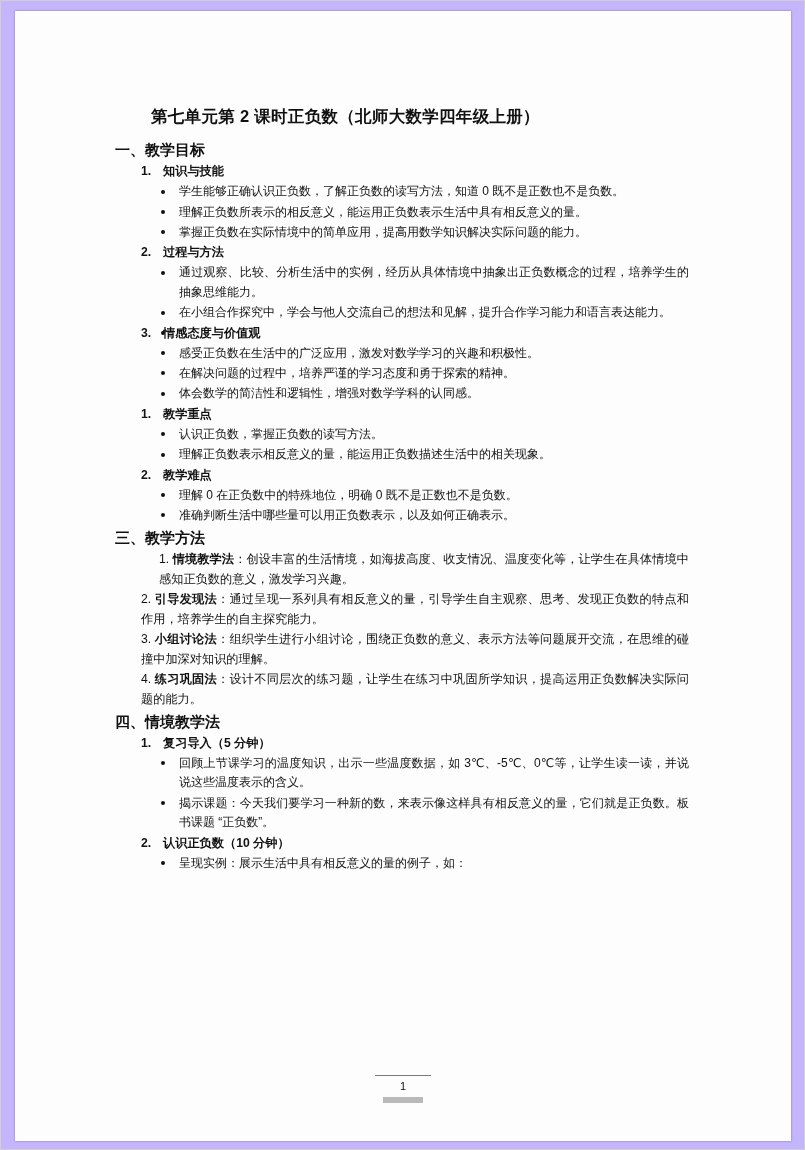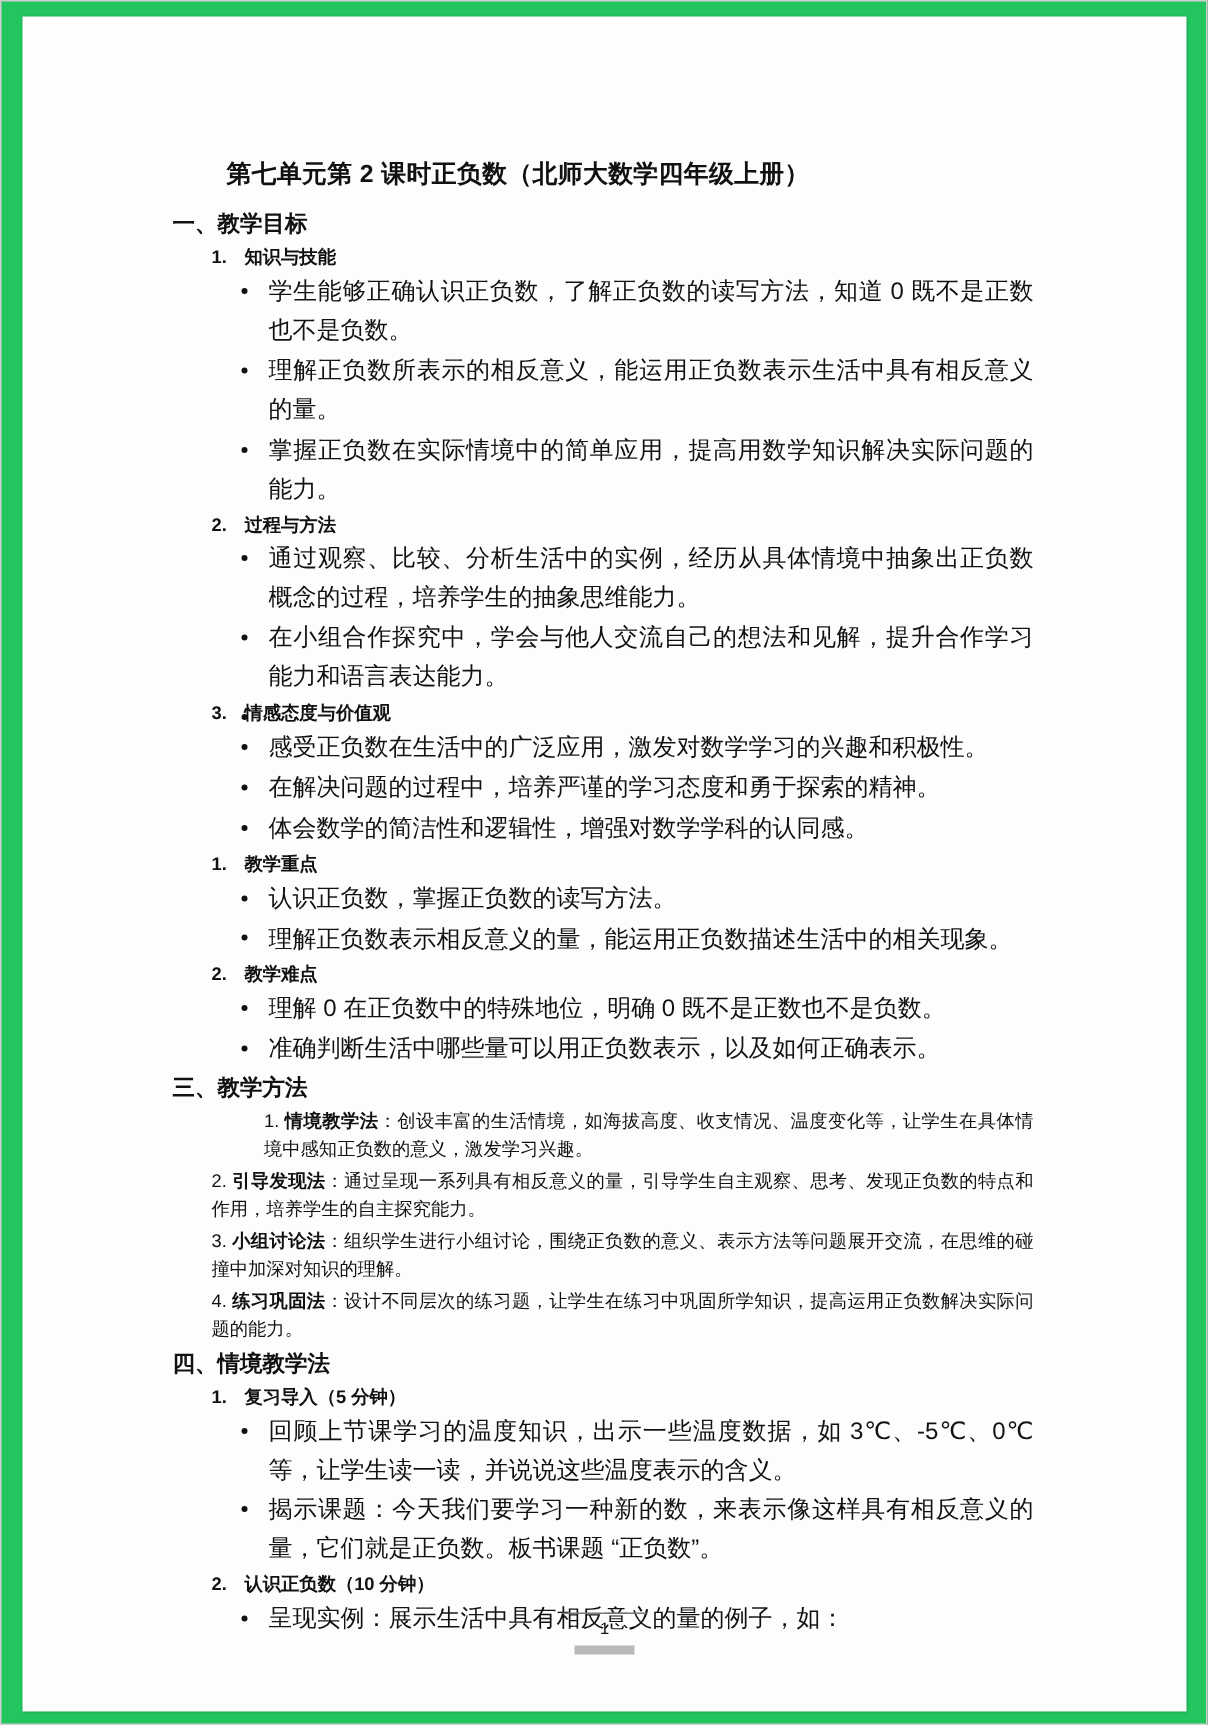--- a/index.html
+++ b/index.html
@@ -7,21 +7,21 @@
     padding: 0;
     background: #8d8d8d;
   }
   body {
     font-family: "Liberation Sans", "DejaVu Sans", sans-serif;
   }
   .page {
     position: relative;
     width: 805px;
     height: 1150px;
-    background: #22c55e;
+    background: #c4b5fd;
     overflow: hidden;
     box-sizing: border-box;
     border: 1px solid #cfcfcf;
   }
   .sheet {
     position: absolute;
     left: 14px;
     top: 10px;
     width: 776px;
     height: 1130px;
@@ -69,21 +69,21 @@
     left: 0;
     top: 0;
     font-size: 12.2px;
     color: #111;
   }
   .num-item.bold > .text-main { font-weight: bold; }
   .num-item.bold > .marker { font-weight: bold; }
   .bullet-list { margin-left: 36px; margin-top: 1px; }
   .bullet-item {
     position: relative;
-    font-size: 16px;
+    font-size: 12px;
     color: #111;
     line-height: 1.62;
     padding-left: 20px;
     margin: 1px 0;
     text-align: justify;
   }
   .bullet-item .dot {
     position: absolute;
     left: 2px;
     top: 0.62em;
@@ -190,21 +190,21 @@
           <span class="marker">2.</span>
           <span class="text-main">教学难点</span>
         </li>
       </ol>
       <ul class="bullet-list">
         <li class="bullet-item"><span class="dot"></span><span>理解 0 在正负数中的特殊地位，明确 0 既不是正数也不是负数。</span></li>
         <li class="bullet-item"><span class="dot"></span><span>准确判断生活中哪些量可以用正负数表示，以及如何正确表示。</span></li>
       </ul>
 
       <div class="lvl1">三、教学方法</div>
-      <div class="flow" style="margin-left:53px;">
+      <div class="flow" style="margin-left:36px;">
         <span class="marker">1.</span>
         <span class="lead">情境教学法</span><span>：创设丰富的生活情境，如海拔高度、收支情况、温度变化等，让学生在具体情境中感知正负数的意义，激发学习兴趣。</span>
       </div>
       <div class="flow">
         <span class="marker">2.</span>
         <span class="lead">引导发现法</span><span>：通过呈现一系列具有相反意义的量，引导学生自主观察、思考、发现正负数的特点和作用，培养学生的自主探究能力。</span>
       </div>
       <div class="flow">
         <span class="marker">3.</span>
         <span class="lead">小组讨论法</span><span>：组织学生进行小组讨论，围绕正负数的意义、表示方法等问题展开交流，在思维的碰撞中加深对知识的理解。</span>

